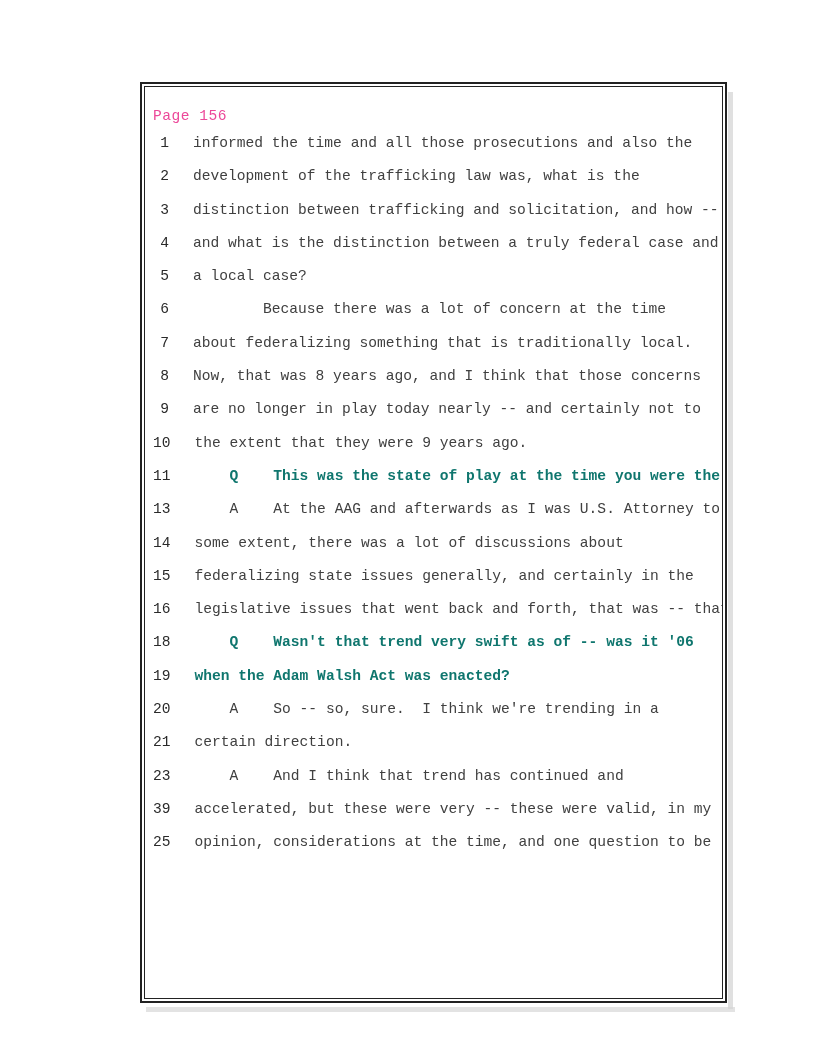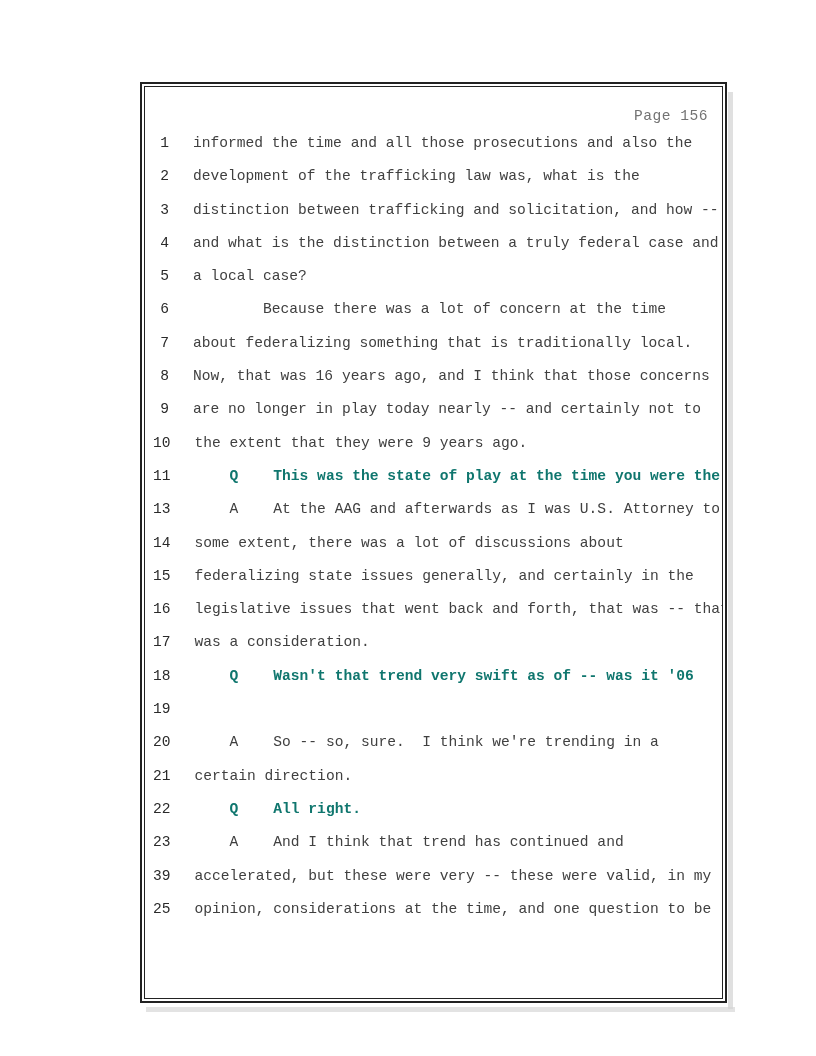--- a/index.html
+++ b/index.html
@@ -54,25 +54,24 @@
     top: 2px;
     right: 2px;
     bottom: 2px;
     box-sizing: border-box;
     border: 1px solid #222222;
     padding: 21px 14px 0 8px;
     overflow: hidden;
     background: #ffffff;
   }
   .page-header {
-    text-align: right;
     font-size: 14.6px;
     line-height: 17px;
     letter-spacing: 0.5px;
-    color: #737373;
+    color: #ec4899;
   }
   .lines {
     margin-top: 9px;
   }
   .line {
     display: flex;
     height: 33.3px;
     align-items: flex-start;
     font-size: 14.6px;
     line-height: 18px;
@@ -124,21 +123,21 @@
           <div class="line">
             <span class="num">6</span>
             <span class="text">        Because there was a lot of concern at the time</span>
           </div>
           <div class="line">
             <span class="num">7</span>
             <span class="text">about federalizing something that is traditionally local.</span>
           </div>
           <div class="line">
             <span class="num">8</span>
-            <span class="text">Now, that was 16 years ago, and I think that those concerns</span>
+            <span class="text">Now, that was 8 years ago, and I think that those concerns</span>
           </div>
           <div class="line">
             <span class="num">9</span>
             <span class="text">are no longer in play today nearly -- and certainly not to</span>
           </div>
           <div class="line">
             <span class="num">10</span>
             <span class="text">the extent that they were 9 years ago.</span>
           </div>
           <div class="line bold">
@@ -154,42 +153,35 @@
             <span class="text">some extent, there was a lot of discussions about</span>
           </div>
           <div class="line">
             <span class="num">15</span>
             <span class="text">federalizing state issues generally, and certainly in the</span>
           </div>
           <div class="line">
             <span class="num">16</span>
             <span class="text">legislative issues that went back and forth, that was -- that</span>
           </div>
-          <div class="line">
-            <span class="num">17</span>
-            <span class="text">was a consideration.</span>
-          </div>
           <div class="line bold">
             <span class="num">18</span>
             <span class="text">    Q    Wasn't that trend very swift as of -- was it '06</span>
           </div>
           <div class="line bold">
             <span class="num">19</span>
+            <span class="text">when the Adam Walsh Act was enacted?</span>
           </div>
           <div class="line">
             <span class="num">20</span>
             <span class="text">    A    So -- so, sure.  I think we're trending in a</span>
           </div>
           <div class="line">
             <span class="num">21</span>
             <span class="text">certain direction.</span>
-          </div>
-          <div class="line bold">
-            <span class="num">22</span>
-            <span class="text">    Q    All right.</span>
           </div>
           <div class="line">
             <span class="num">23</span>
             <span class="text">    A    And I think that trend has continued and</span>
           </div>
           <div class="line">
             <span class="num">39</span>
             <span class="text">accelerated, but these were very -- these were valid, in my</span>
           </div>
           <div class="line">

